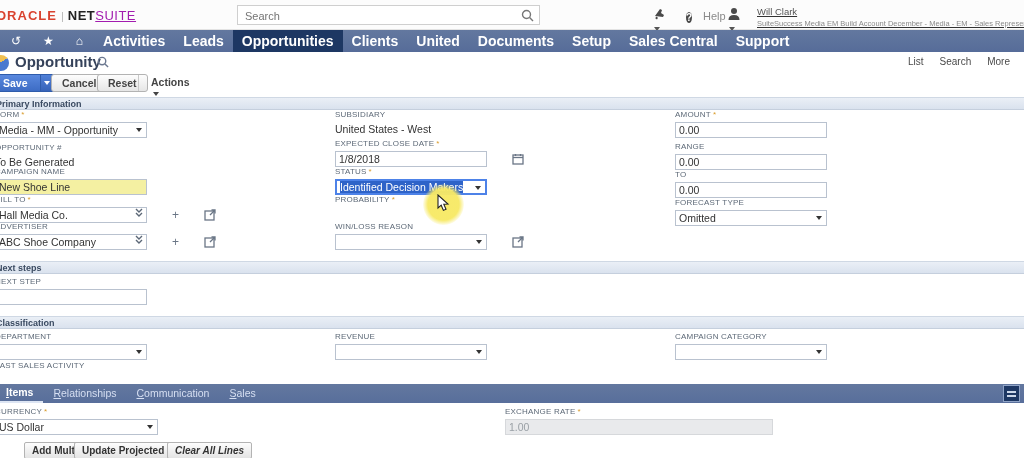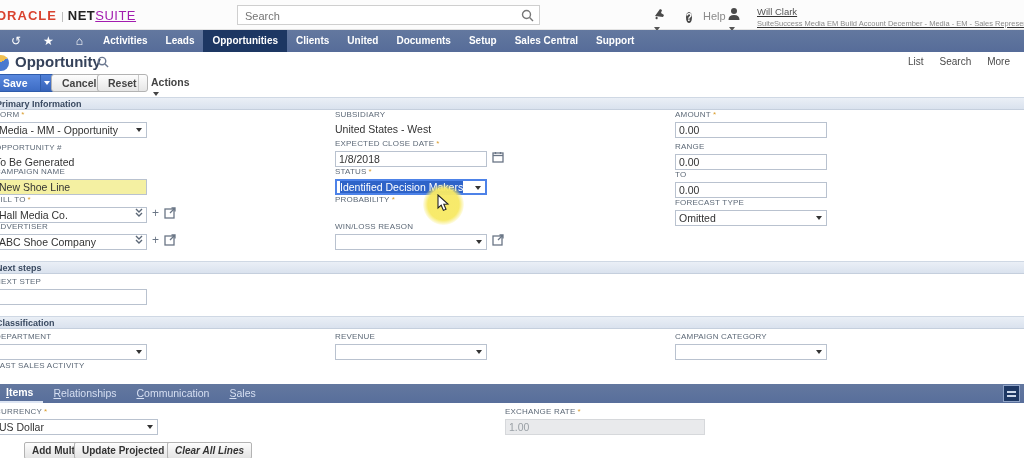--- a/index.html
+++ b/index.html
@@ -21,21 +21,21 @@
   .tb-ico { position:absolute; top:7px; }
   .caret-sm { display:inline-block; width:0; height:0; border:3px solid transparent; border-top:4px solid #555; vertical-align:middle; margin-left:2px; }
   .help-circle { width:14px; height:14px; border-radius:50%; background:#4a4a4a; color:#fff; font-size:10px; font-weight:bold; text-align:center; line-height:14px; }
   .help-label { position:absolute; left:703px; top:10px; font-size:11px; color:#8a8a8a; }
   .user-block { position:absolute; left:757px; top:6px; width:265px;text-decoration:underline; }
   .user-name { font-size:9.5px; color:#555; }
   .user-role { font-size:7.5px; color:#8a8a8a; margin-top:2px; white-space:nowrap; }
   
   .navbar { position:absolute; left:0; top:30px; width:1024px; height:22px; background:linear-gradient(#63789f,#566c99); display:flex; align-items:stretch; }
   .nav-ico { color:#fff; font-size:12px; line-height:22px; padding:0 11px; }
-  .nav-item { color:#fff; font-size:10px; font-weight:bold; line-height:22px; padding:0 9px; white-space:nowrap; }
+  .nav-item { color:#fff; font-size:14px; font-weight:bold; line-height:22px; padding:0 9px; white-space:nowrap; }
   .nav-item.sel { background:#1d3763; }
   
   .opp-icon { position:absolute; left:-7px; top:55px; width:16px; height:16px; border-radius:50%; background:linear-gradient(150deg,#f0c052 46%,#4a79cf 46%); }
   .page-title { position:absolute; left:15px; top:53px; font-size:15px; font-weight:bold; color:#35425a; }
   .title-mag { position:absolute; left:97px; top:56px; }
   .top-links { position:absolute; right:14px; top:56px; font-size:10px; color:#4a4a4a; display:flex; gap:16px; }
   .btnrow { position:absolute; left:0; top:74px; height:18px; }
   .btn { position:absolute; top:0; height:18px; font-size:10.5px; font-weight:bold; color:#444;
          background:linear-gradient(#fdfdfd,#e6e6e6); border:1px solid #b3b3b3; border-radius:3px;
          display:inline-flex; align-items:center; padding:0 10px; }
@@ -55,21 +55,21 @@
   .flabel { font-size:8px; color:#5d6977; letter-spacing:.2px; white-space:nowrap; }
   .req { color:#d99b2a; font-size:8px; margin-left:2px; }
   .inp { display:block; width:152px; height:16px; border:1px solid #b9c2cf; background:#fff; font-size:10.5px; color:#333; padding:0 3px; font-family:inherit; margin-top:3px; }
   .inp.yellow { background:#f4f0a2; }
   .inp.disabled { background:#e9eaec; border-color:#d6d8db; color:#9aa0a6; }
   .ptext { font-size:10.5px; color:#333; margin-top:4px; }
   .dd { position:relative; width:152px; height:16px; border:1px solid #b9c2cf; background:#fff; font-size:10.5px; color:#333; line-height:14px; padding:0 16px 0 3px; margin-top:3px; white-space:nowrap; overflow:hidden; }
   .dd .caret { position:absolute; right:4px; top:5px; width:0; height:0; border:3.5px solid transparent; border-top:4.5px solid #333; }
   .dd.focus { border:2px solid #4d82e8; line-height:12px; }
   .dd.focus .selflag { background:#2e63c8; color:#fff; }
-  .fldrow { display:flex; align-items:flex-start; gap:5px; }
+  .fldrow { display:flex; align-items:center; gap:25px; }
   .iconbtn { color:#6a7686; font-size:12px; line-height:12px; margin-top:3px; }
   .chev2 { position:absolute; right:3px; top:3px; }
   .inwrap { position:relative; width:152px; }
   
   .tabbar { position:absolute; left:0; top:384px; width:1024px; height:19px; background:linear-gradient(#63789f,#586e9b); display:flex; }
   .tab { font-size:10.5px; color:#d6dff2; line-height:19px; padding:0 10px; white-space:nowrap; }
   .tab.sel { color:#fff; font-weight:bold; border-bottom:2px solid #dde5f3; line-height:17px; }
   .tab u, .ak u { text-decoration:underline; }
   .grid-btn { position:absolute; right:4px; top:1px; width:17px; height:17px; background:#1d3763; border:1px solid #8fa3c6; display:flex; flex-direction:column; justify-content:center; align-items:center; gap:2px; }
   .grid-btn b { display:block; width:9px; height:2px; background:#cdd8ea; }
@@ -305,21 +305,21 @@
       <b></b>
     </span>
 </div>
 
 <div class="fld" style="left:-5px; top:407px;">
   <div class="flabel"><span>CURRENCY</span><span class="req">*</span></div>
   <div class="dd" style="width:163px;"><span>US Dollar</span><i class="caret"></i></div>
 </div>
 <div class="fld" style="left:505px; top:407px;">
   <div class="flabel"><span>EXCHANGE RATE</span><span class="req">*</span></div>
-  <input class="inp disabled" style="width: 200px;" disabled="" value="1.00">
+  <input class="inp disabled" style="width: 268px;" disabled="" value="1.00">
 </div>
 
 <span class="bbtn" style="left:12px;margin-left:12px;">Add Multiple</span>
 <span class="bbtn" style="left:74px;">Update Projected</span>
 <span class="bbtn" style="left:167px;font-style:italic;">Clear All Lines</span>
 
 <div class="halo"></div>
 <div class="cursor">
   <svg width="14" height="18" viewBox="0 0 14 18">
       <path d="M1 1 L1 14 L4.2 11.2 L6.4 16.4 L9 15.3 L6.8 10.3 L11 10 Z" fill="#fff" stroke="#222" stroke-width="1.1"></path>

